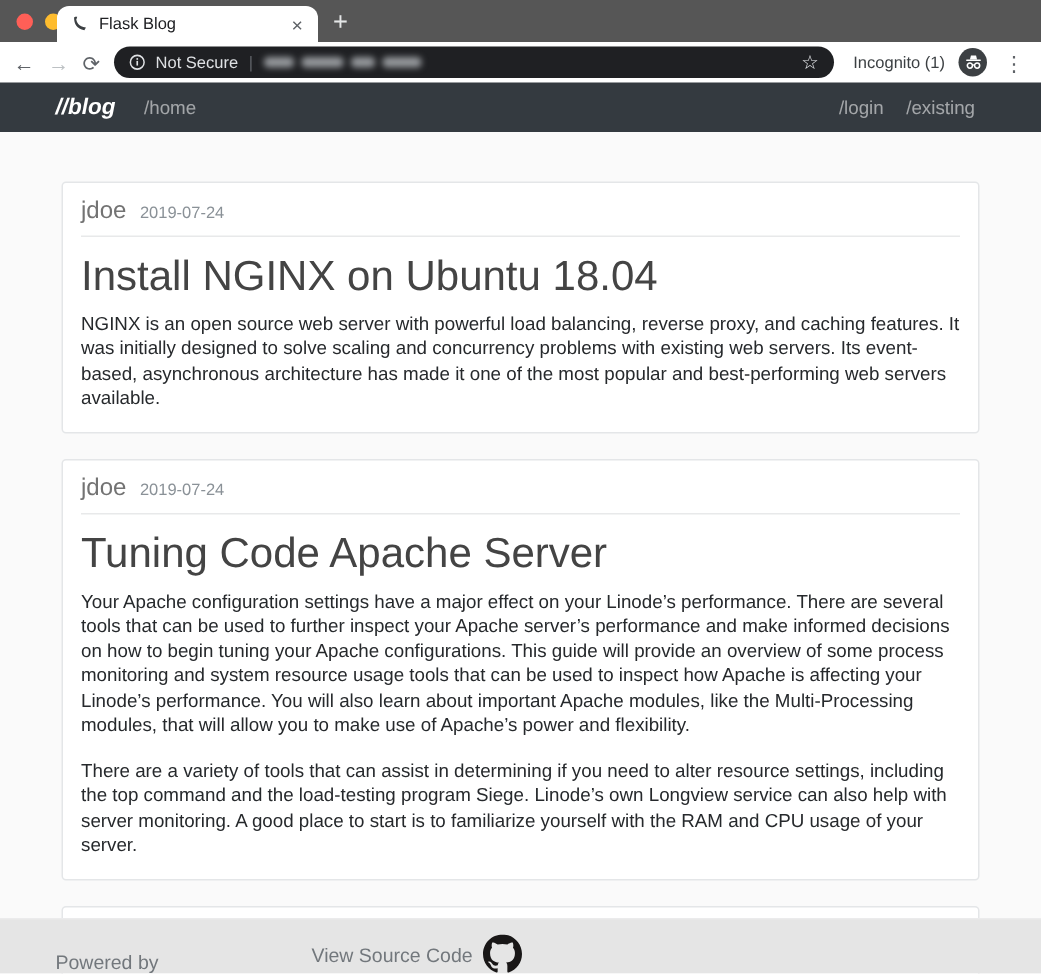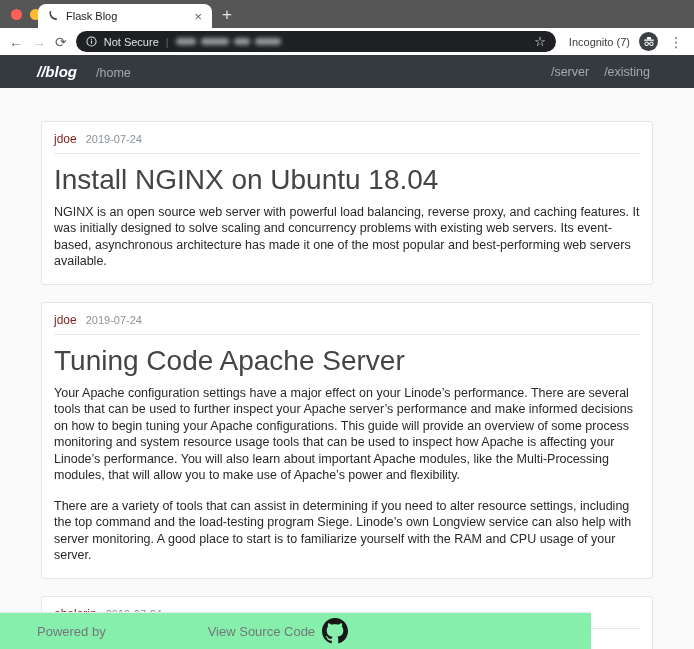--- a/index.html
+++ b/index.html
@@ -48,31 +48,31 @@
   .brand { color:#ffffff; font-size:15px; font-weight:700; text-decoration:none; cursor:pointer;font-style:italic; }
   .nav-link { color:rgba(255,255,255,0.55); font-size:12.5px; text-decoration:none; cursor:pointer; }
   .nav-right { display:flex; gap:15px; }
 
   
   .main { padding:33px 41px 0 41px; }
   .post { background:#ffffff; border:1px solid #e4e6e8; border-radius:3px;
           padding:10px 12px 14px 12px; margin-bottom:17px; }
   .post-meta { display:flex; align-items:baseline; gap:9px; border-bottom:1px solid #e8e9ea;
                padding-bottom:7px; }
-  .post-author { color:#7f1d1d; font-size:12px; text-decoration:none; cursor:pointer; }
+  .post-author { color:#737373; font-size:16px; text-decoration:none; cursor:pointer; }
   .post-date { color:#8a9197; font-size:11px; }
   .post-title { display:block; color:#444444; font-size:28px; font-weight:500;
                 line-height:1.35; margin:7px 0 5px 0; text-decoration:none; cursor:pointer; }
   .post p { font-size:12.5px; line-height:16.5px; color:#26292c; margin-top:3px; }
   .post p + p { margin-top:14px; }
 
   
-  .footer { position:absolute; left:0; bottom:0; width:591px; height:37px;
-            background:#86efac; border-top:1px solid #ebebec;
-            display:flex; align-items:center; padding:0 37px; }
+  .footer { position:absolute; left:0; bottom:0; width:694px; height:37px;
+            background:#e5e5e5; border-top:1px solid #ebebec;
+            display:flex; align-items:flex-end; padding:0 37px; }
   .powered { font-size:13px; color:#72777c; }
   .linode-link { display:flex; align-items:center; gap:4px; margin-left:8px;
                  text-decoration:none; cursor:pointer; }
   .linode-word { font-size:15px; font-weight:700; color:#111111; letter-spacing:0.2px; }
   .src-group { display:flex; align-items:center; gap:7px; margin-left:102px; cursor:pointer; }
   .src-label { font-size:13px; color:#72777c; }
 </style>
 </head>
 <body>
 
@@ -109,40 +109,40 @@
       <span class="omni-sep">|</span>
       <span class="blur-url">
         <i style="width:20px"></i>
           <i style="width:28px"></i>
           <i style="width:16px"></i>
           <i style="width:26px"></i>
       </span>
       <span class="omni-spacer"></span>
       <span class="star">☆</span>
     </div>
-    <span class="incog-label">Incognito (7)</span>
+    <span class="incog-label">Incognito (1)</span>
     <span class="incog-badge">
       <svg width="12" height="11" viewBox="0 0 14 12">
         <path d="M4.2 3.8 L5 0.8 L9 0.8 L9.8 3.8 Z" fill="#ffffff"></path>
         <rect x="1.2" y="3.8" width="11.6" height="1.3" rx="0.6" fill="#ffffff"></rect>
         <circle cx="4.2" cy="8.6" r="2" fill="none" stroke="#ffffff" stroke-width="1.2"></circle>
         <circle cx="9.8" cy="8.6" r="2" fill="none" stroke="#ffffff" stroke-width="1.2"></circle>
         <path d="M6.2 8.4 Q7 7.6 7.8 8.4" fill="none" stroke="#ffffff" stroke-width="1"></path>
       </svg>
     </span>
     <span class="menu-dots">⋮</span>
   </div>
 
   <div class="navbar">
     <div class="nav-left">
       <a class="brand">//blog</a>
       <a class="nav-link">/home</a>
     </div>
     <div class="nav-right">
-      <a class="nav-link">/server</a>
+      <a class="nav-link">/login</a>
       <a class="nav-link">/existing</a>
     </div>
   </div>
 
   <div class="main">
 
     <article class="post">
       <div class="post-meta">
         <a class="post-author">jdoe</a>
         <span class="post-date">2019-07-24</span>

